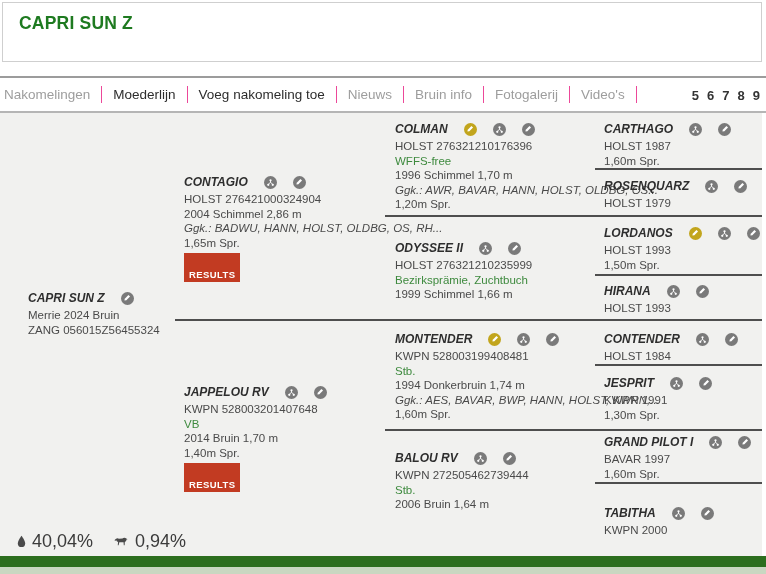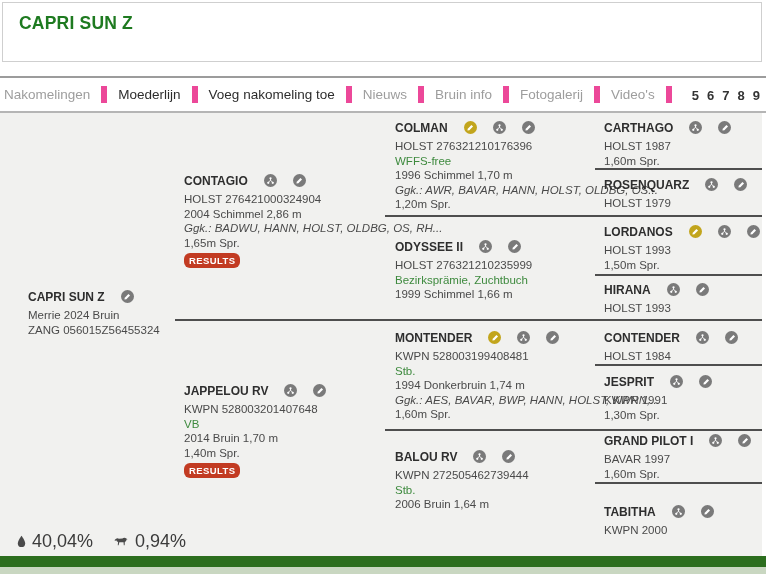--- a/index.html
+++ b/index.html
@@ -9,44 +9,44 @@
 
   
   .titlebox { position:absolute; left:2px; top:2px; width:760px; height:60px;
               background:#fff; border:1px solid #cfcfcf; }
   .title { position:absolute; left:16px; top:10px; font-size:17.5px; font-weight:bold;
            color:#1e7a20; letter-spacing:.2px; }
   .hrule { position:absolute; left:0; top:76px; width:766px; height:2px; background:#9c9c9c; }
 
   
   .nav { position:absolute; left:2px; top:86px; display:flex; align-items:center; font-size:13.5px; }
-  .nav .item { padding:1px 11px; border-right:6px solid #ec4899; color:#9d9d9d; cursor:pointer; white-space:nowrap; }
+  .nav .item { padding:1px 11px; border-right:1px solid #ec4899; color:#9d9d9d; cursor:pointer; white-space:nowrap; }
   .nav .item:first-child { padding-left:2px; }
   .nav .item.dark { color:#2d2d2d; font-weight:normal; }
   .gens { position:absolute; right:6px; top:88px; display:flex; gap:8px; font-size:13px;
           font-weight:bold; color:#333; }
   .gens span { cursor:pointer; }
   .nrule { position:absolute; left:0; top:111px; width:766px; height:2px; background:#b5b5b5; }
 
   
   .ped { position:absolute; left:0; top:113px; width:762px; height:443px; background:#f1f1ef; }
   .sep { position:absolute; height:2px; background:#4e4e4e; }
 
   .cell { position:absolute; }
-  .nrow { display:flex; gap:16px; height:16px; margin-bottom:2px; }
+  .nrow { display:flex; align-items:center; gap:16px; height:16px; margin-bottom:2px;font-style:italic; }
   .hname { font-size:12px; font-weight:bold; color:#2e2e2e; white-space:nowrap; cursor:pointer; }
   .ln { font-size:11.5px; line-height:14.6px; color:#4a4a4a; white-space:nowrap; }
   .ln.green { color:#3e8a3e; }
   .ln.ggk { font-style:italic; }
   .ic { width:13px; height:13px; border-radius:50%; background:#7a7a7a; display:inline-flex;
         align-items:center; justify-content:center; flex:0 0 auto; cursor:pointer; }
   .ic.yellow { background:#c2a51c; }
   .results { display:inline-block; margin-top:3px; background:#c23b22; color:#fff;
-             font-size:9.5px; font-weight:bold; letter-spacing:.4px; padding:2px 5px 2px;
-             border-radius:6px; cursor:pointer; }
+             font-size:9.5px; font-weight:bold; letter-spacing:.4px; padding:16px 5px 2px;
+             border-radius:0; cursor:pointer; }
 
   
   .stats { position:absolute; left:16px; top:531px; display:flex; align-items:center; gap:5px;
            font-size:18px; color:#3b3b3b; }
   .stats .gap { width:10px; }
 
   .greenbar { position:absolute; left:0; top:556px; width:766px; height:11px; background:#2c6e1e; }
   .palebar  { position:absolute; left:0; top:567px; width:766px; height:7px;  background:#c9d7c1; }
 </style>
 </head>

